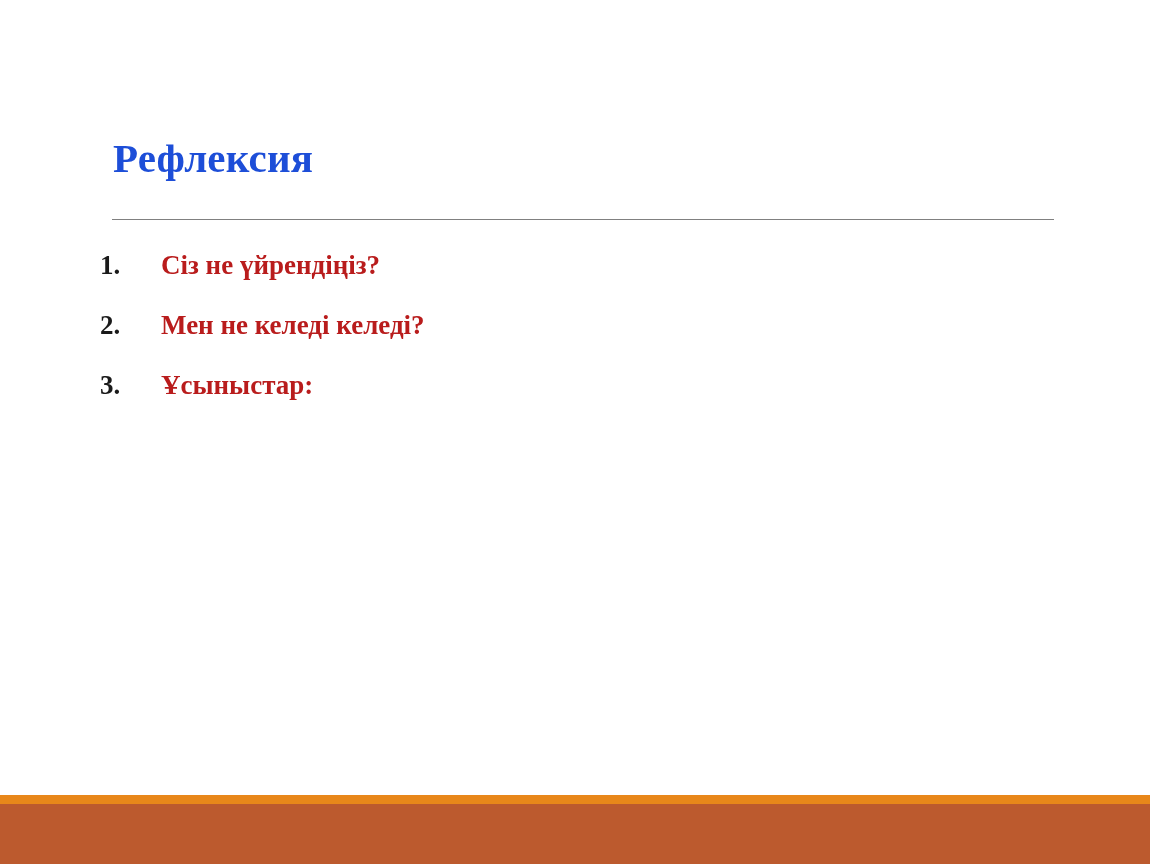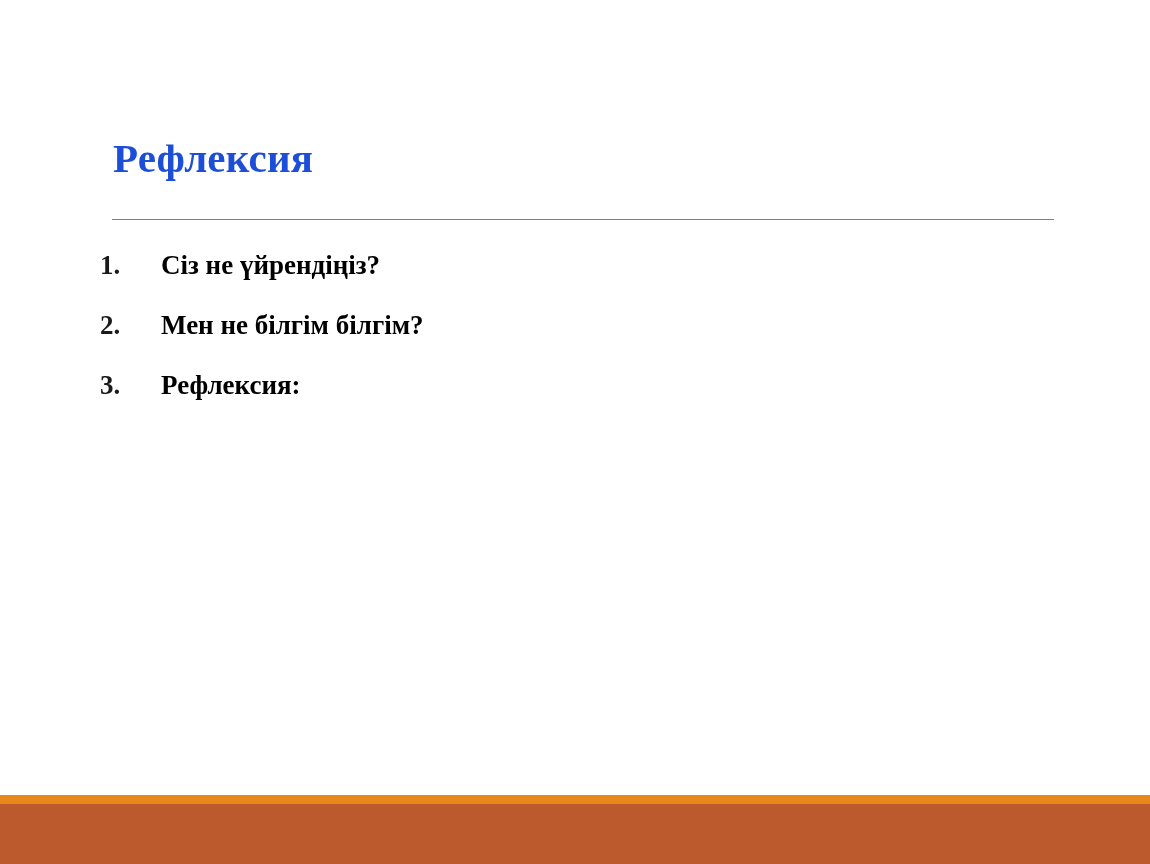--- a/index.html
+++ b/index.html
@@ -68,21 +68,21 @@
     color: #1A1A1A;
     text-align: left;
   }
 
   .item-text {
     flex: 0 1 auto;
     font-family: "Liberation Serif", "DejaVu Serif", serif;
     font-weight: bold;
     font-size: 27px;
     line-height: 34px;
-    color: #000000;
+    color: #b91c1c;
     white-space: nowrap;
   }
 
   
   .footer-stripe-thin {
     position: absolute;
     left: 0;
     top: 795px;
     width: 1150px;
     height: 9px;
@@ -109,26 +109,26 @@
 
   <div class="body-list">
 
     <div class="list-item">
       <span class="item-number">1.</span>
       <span class="item-text">Сіз не үйрендіңіз?</span>
     </div>
 
     <div class="list-item">
       <span class="item-number">2.</span>
-      <span class="item-text">Мен не білгім білгім?</span>
+      <span class="item-text">Мен не келеді келеді?</span>
     </div>
 
     <div class="list-item">
       <span class="item-number">3.</span>
-      <span class="item-text">Рефлексия:</span>
+      <span class="item-text">Ұсыныстар:</span>
     </div>
 
   </div>
 
   <div class="footer-stripe-thin"></div>
 
   <div class="footer-stripe-thick"></div>
 
 </div>
 

